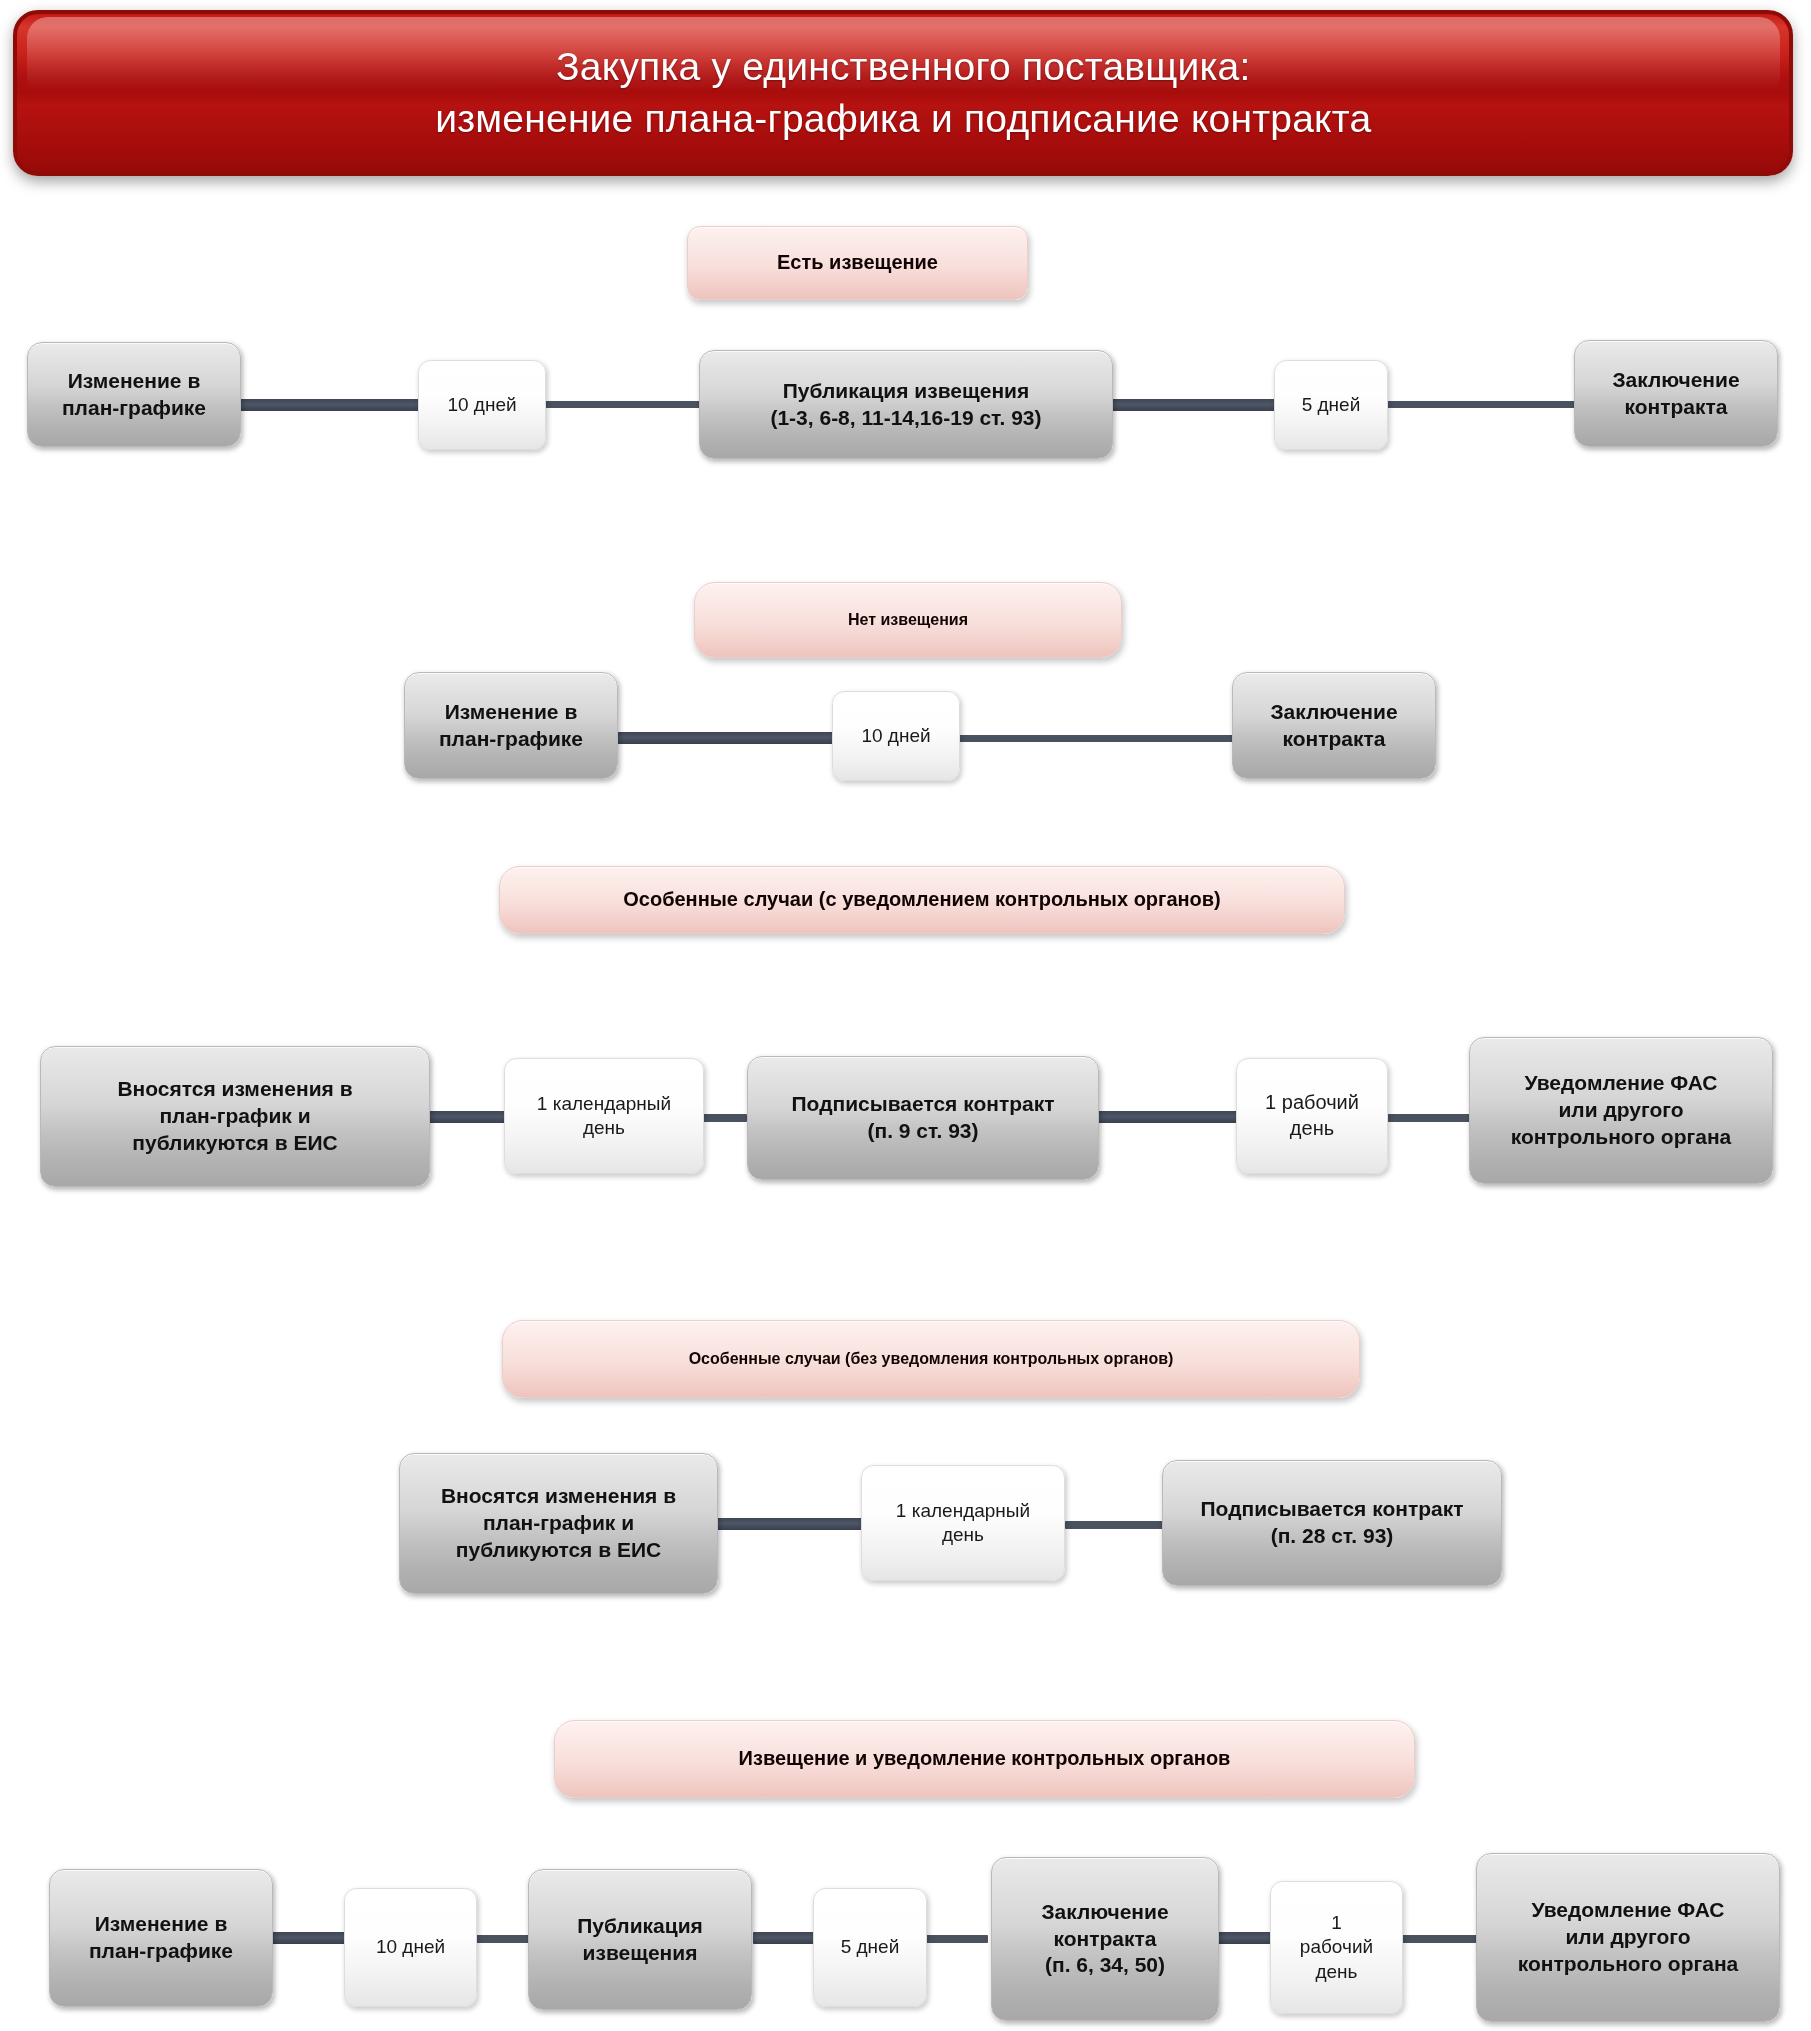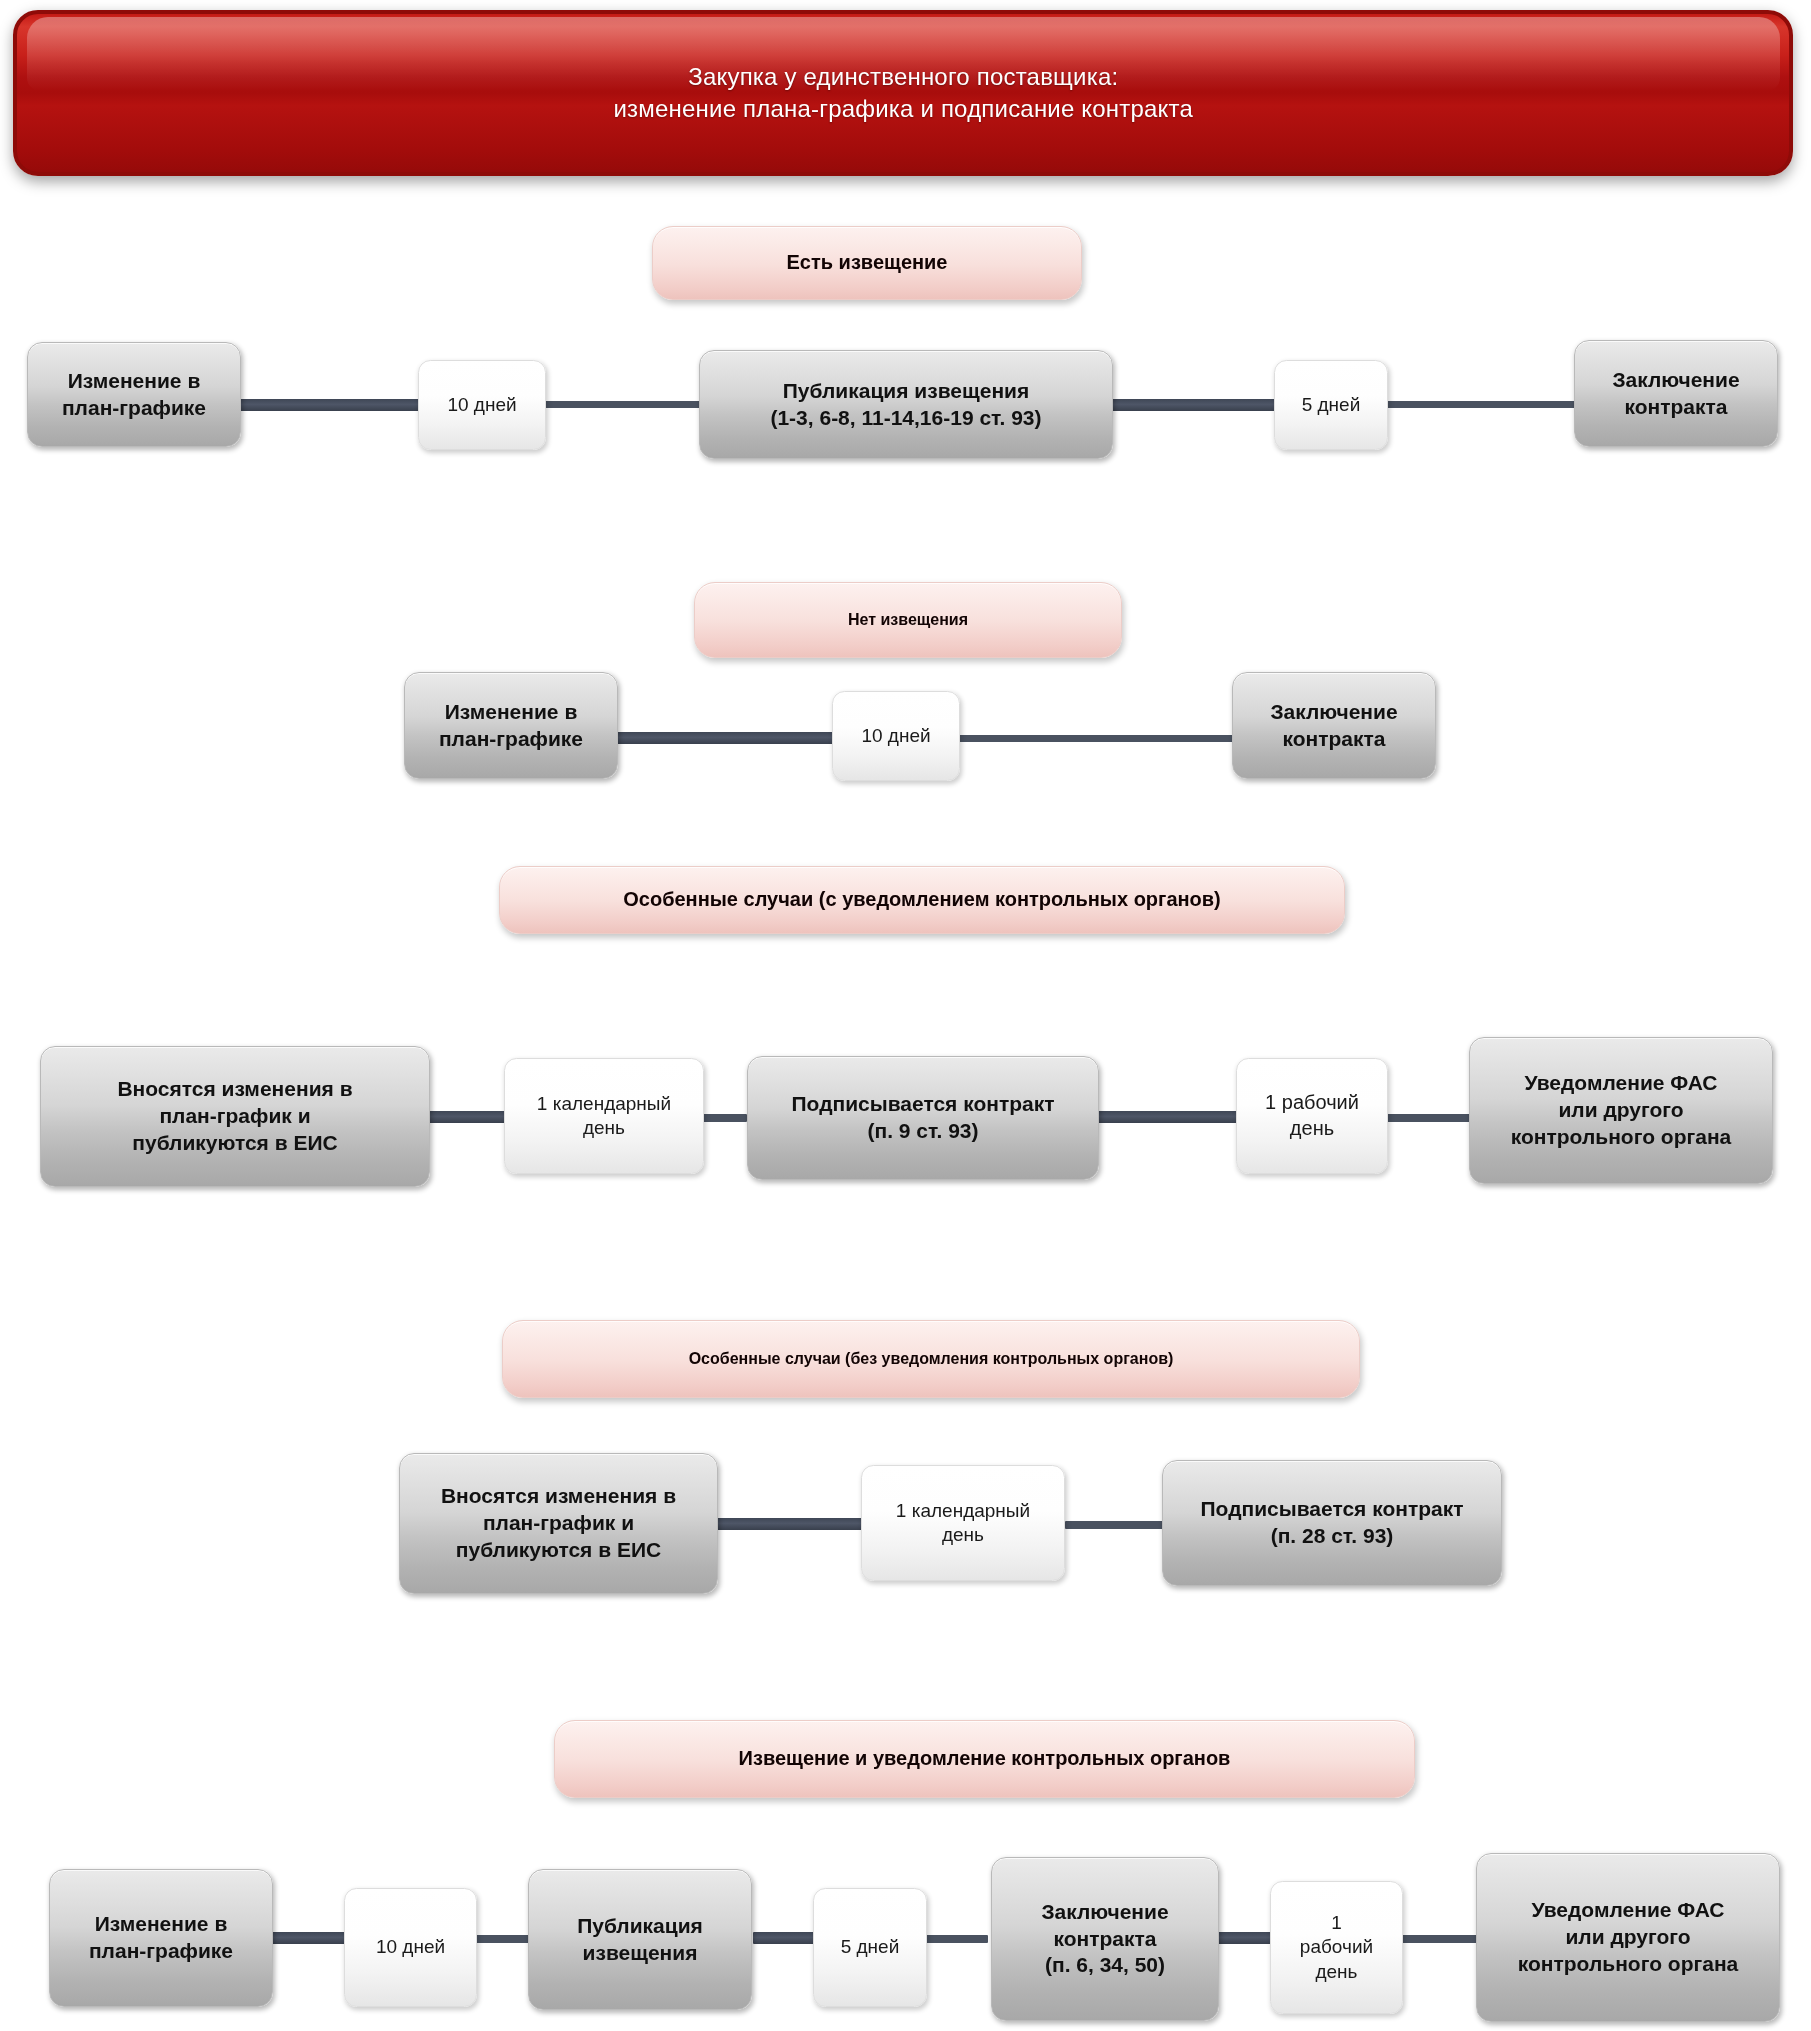--- a/index.html
+++ b/index.html
@@ -44,21 +44,21 @@
     left: 9.5px; right: 9.5px; top: 3.8px;
     height: 74px;
     border-radius: 21px 21px 13.3px 13.3px;
     background: linear-gradient(180deg, rgba(255,255,255,0.34) 0%, rgba(255,255,255,0.10) 62%, rgba(255,255,255,0.0) 100%);
     pointer-events: none;
   }
   .title-text {
     position: relative;
     z-index: 2;
     color: #ffffff;
-    font-size: 24px;
+    font-size: 39px;
     font-weight: 400;
     line-height: 1.32;
     text-align: center;
     letter-spacing: 0.2px;
     text-shadow: 0 1px 1.9px rgba(0,0,0,0.35);
   }
 
   
   .node {
     position: absolute;
@@ -133,21 +133,21 @@
 </head>
 <body>
 
 <div class="title-banner">
   <div class="title-text">
     <span>Закупка у единственного поставщика:</span><br>
     <span>изменение плана-графика и подписание контракта</span>
   </div>
 </div>
 
-<div class="node pink" style="left:652px; top:226px; width:430px; height:74px; font-size:20px;">
+<div class="node pink" style="left:687px; top:226px; width:341px; height:74px; font-size:20px;border-radius:13px;">
   <span class="label">Есть извещение</span>
 </div>
 
 <div class="connector" style="left:214px; top:399px; width:214px; height:12.4px;"></div>
 <div class="connector thin" style="left:537px; top:401px; width:166px; height:6.7px;"></div>
 <div class="connector" style="left:1108px; top:399px; width:176px; height:12.4px;"></div>
 <div class="connector thin" style="left:1379px; top:401px; width:204px; height:6.7px;"></div>
 
 <div class="node gray" style="left:27px; top:342px; width:214px; height:105px; font-size:21px;">
   <span class="label">Изменение в

